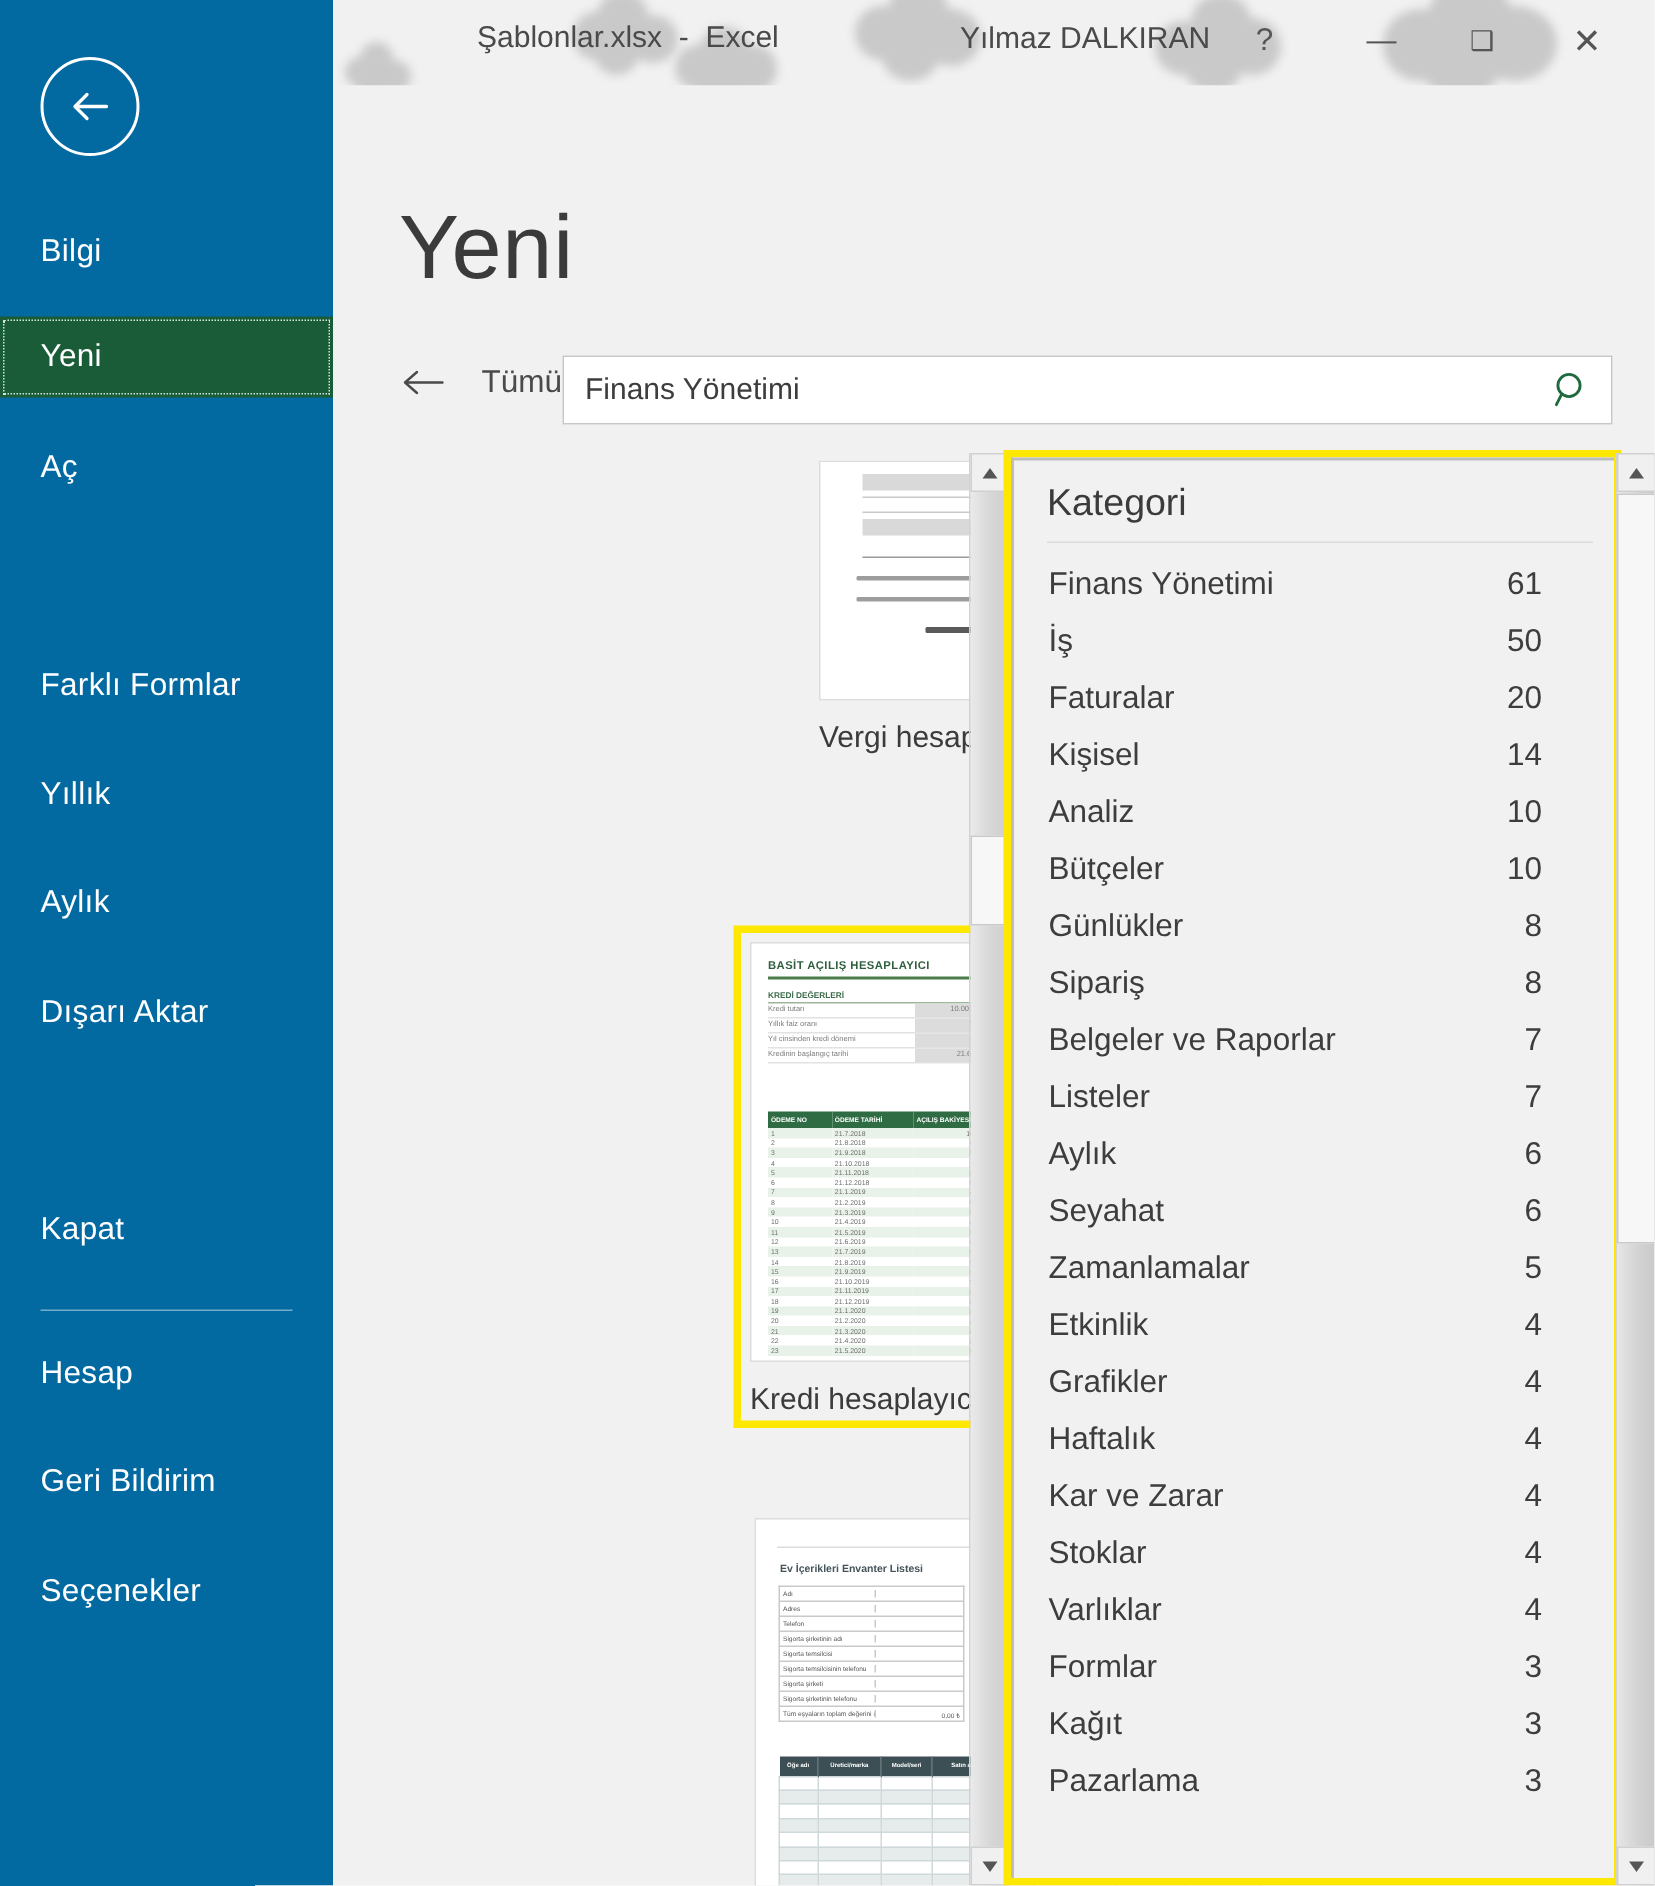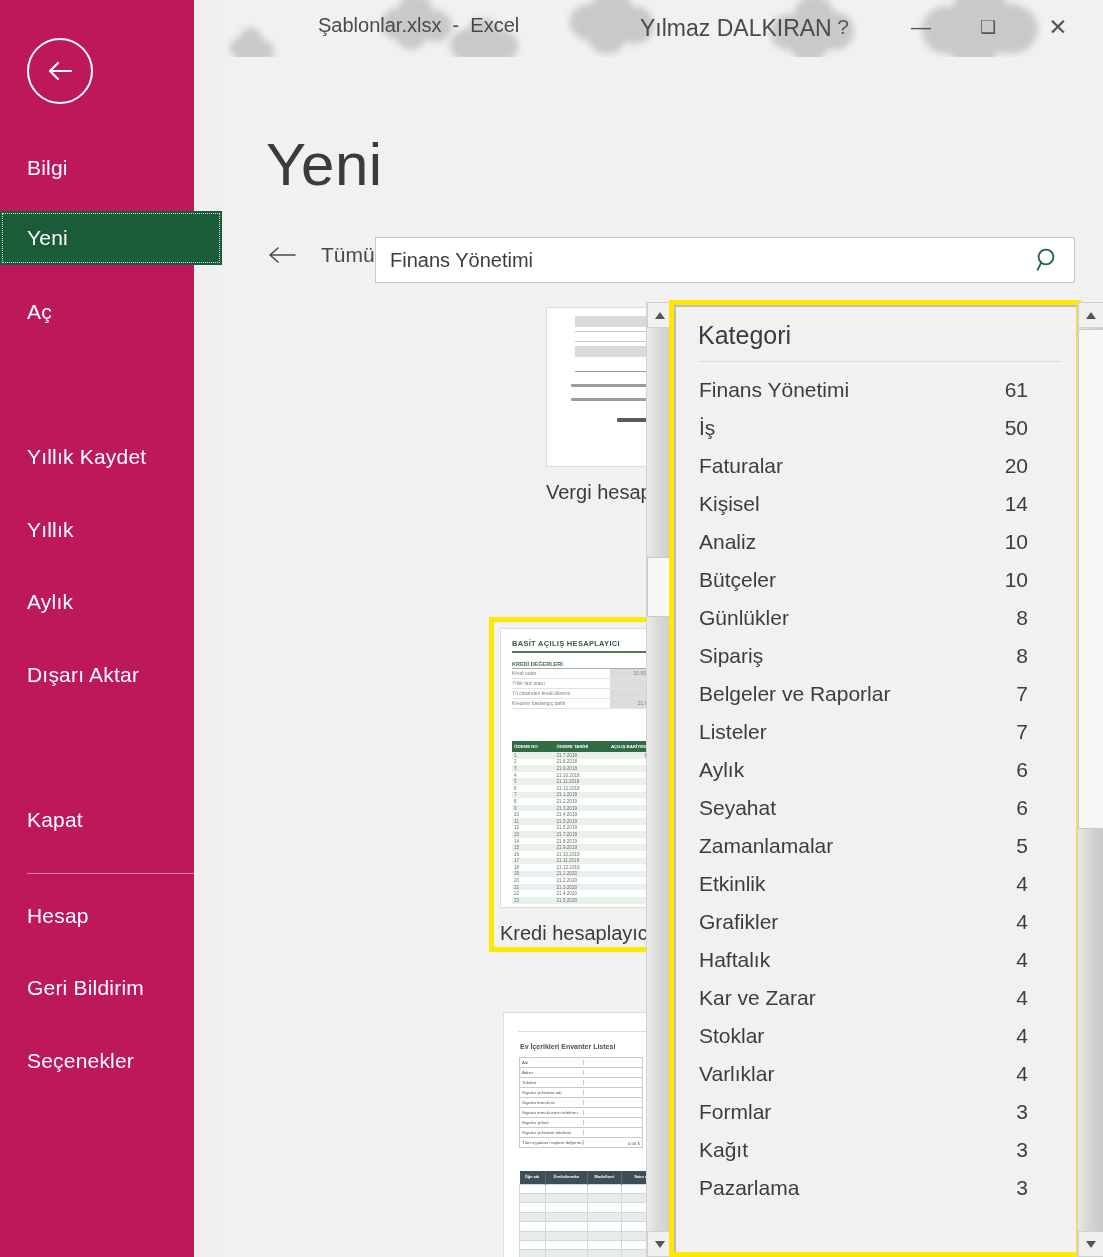--- a/index.html
+++ b/index.html
@@ -11,22 +11,22 @@
   }
   #app {
     position: relative;
     width: 1103px; height: 1257px;
     background: #f0f0f0;
   }
 
   
   #sidebar {
     position: absolute; left: 0; top: 0;
-    width: 194px; height: 1257px;
-    background: #be185d;
+    width: 222px; height: 1257px;
+    background: #0369a1;
     text-align: right;
   }
   #back-btn {
     position: absolute; left: 27px; top: 38px;
     width: 66px; height: 66px;
     border-radius: 50%;
     border: 2px solid #ffffff;
     background: transparent;
     cursor: pointer;
   }
@@ -67,21 +67,21 @@
     background: #c9c9c9;
     border-radius: 50%;
   }
   #title-text {
     position: absolute; left: 96px; top: 14px;
     font-size: 20px; color: #4a4a4a;
     white-space: pre;
   }
   #user-name {
     position: absolute; left: 418px; top: 15px;
-    font-size: 23px; color: #4a4a4a;
+    font-size: 20px; color: #4a4a4a;
     white-space: pre;
   }
   .win-btn {
     position: absolute; top: 8px;
     width: 42px; height: 38px;
     display: flex; align-items: center; justify-content: center;
     color: #555; cursor: pointer;
     font-size: 20px;
   }
   #btn-help  { left: 600px; font-size: 21px; }
@@ -336,21 +336,21 @@
     <div class="side-item" style="top:141px">
         <span>Bilgi</span>
       </div>
     <div class="side-item selected" style="top:211px">
         <span>Yeni</span>
       </div>
     <div class="side-item" style="top:285px">
         <span>Aç</span>
       </div>
     <div class="side-item" style="top:430px">
-        <span>Yıllık Kaydet</span>
+        <span>Farklı Formlar</span>
       </div>
     <div class="side-item" style="top:503px">
         <span>Yıllık</span>
       </div>
     <div class="side-item" style="top:575px">
         <span>Aylık</span>
       </div>
     <div class="side-item" style="top:648px">
         <span>Dışarı Aktar</span>
       </div>

